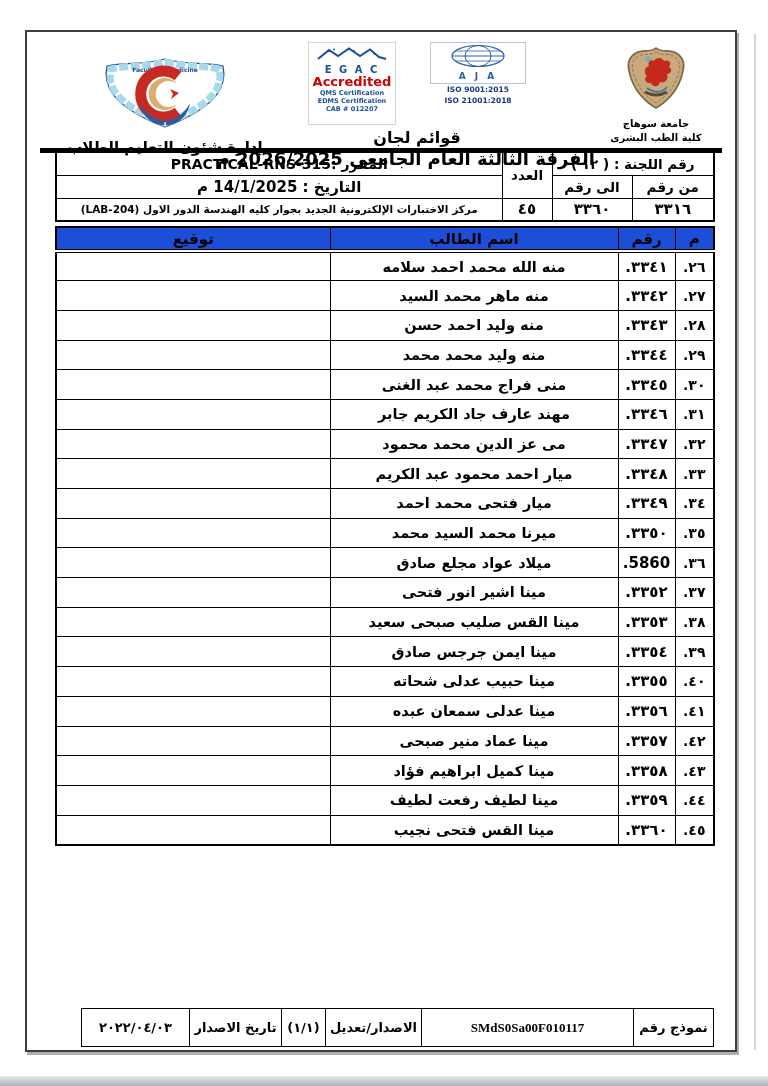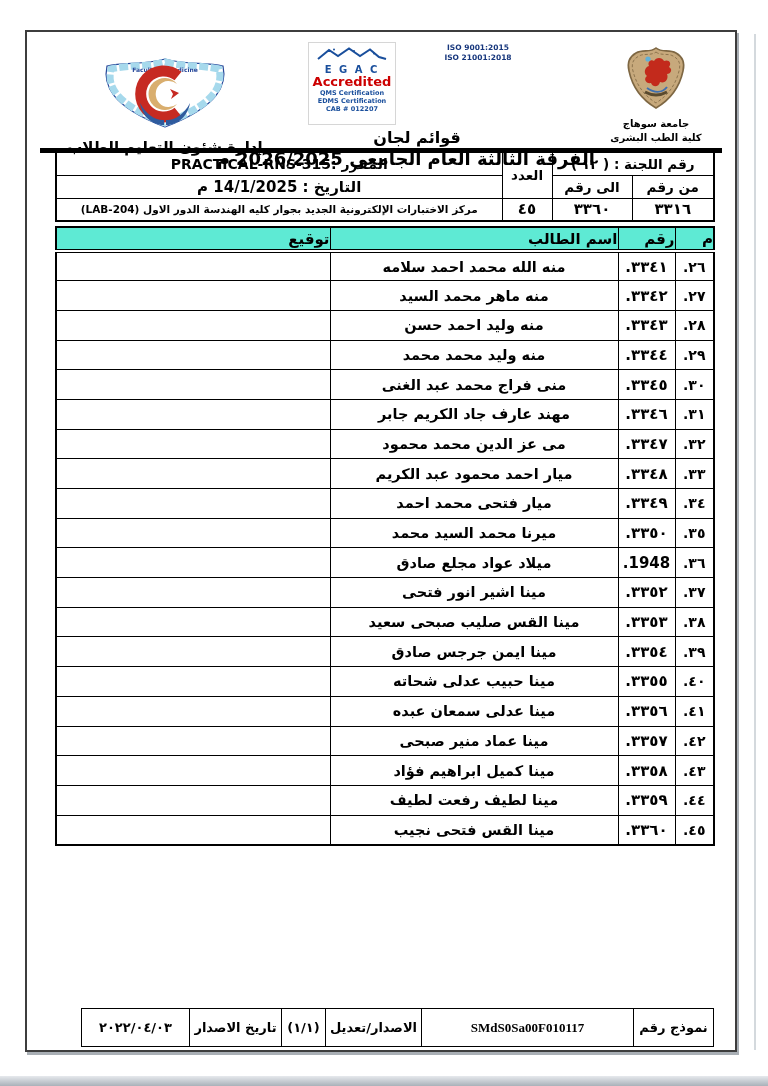--- a/index.html
+++ b/index.html
@@ -43,22 +43,22 @@
   .t-label { font-size:13.5px; }
   .t-course { font-size:14px; }
   .t-date { font-size:15px; }
   .t-loc { font-size:10.5px; }
   .t-val { font-size:15px; }
 
   
   .student-table { left:28px; top:194px; width:658px; border:2.5px solid #000; }
   .student-table th, .student-table td { border:1.5px solid #000; text-align:center;
       vertical-align:middle; font-weight:bold; overflow:hidden; white-space:nowrap; }
-  .student-table thead th { background:#5eead4; height:24px; font-size:15px;
-      border-bottom:4px double #000; direction:rtl;text-align:right; }
+  .student-table thead th { background:#1d4ed8; height:24px; font-size:15px;
+      border-bottom:4px double #000; direction:rtl; }
   .student-row { height:29.7px; }
   .c-serial { font-size:14px; direction:rtl; }
   .c-num { font-size:15px; direction:rtl; }
   .c-name { font-size:14.5px; direction:rtl;margin-top:36px; }
   .c-sign { background:#fff; }
 
   
   .footer-table { left:54px; top:976px; width:632px; border:1.5px solid #000; }
   .footer-table td { border:1.2px solid #000; height:38px; text-align:center; vertical-align:middle;
       font-weight:bold; font-size:13px; direction:rtl; overflow:hidden; white-space:nowrap; }
@@ -98,20 +98,30 @@
               <circle cx="38" cy="4" r="1" fill="#1a4f9c"></circle>
               <circle cx="58" cy="6.5" r="1" fill="#1a4f9c"></circle>
           </svg>
           <div class="egac-name">E G A C</div>
           <div class="egac-accred">Accredited</div>
           <div class="egac-small">QMS Certification</div>
           <div class="egac-small">EDMS Certification</div>
           <div class="egac-small">CAB # 012207</div>
         </div>
         <div class="aja">
+          <div class="aja-box">
+            <svg width="60" height="24" viewBox="0 0 60 24">
+              <ellipse cx="30" cy="12" rx="26" ry="10.5" fill="none" stroke="#2a5fa8" stroke-width="1.2"></ellipse>
+              <ellipse cx="30" cy="12" rx="13" ry="10.5" fill="none" stroke="#2a5fa8" stroke-width="1"></ellipse>
+              <line x1="4" y1="12" x2="56" y2="12" stroke="#2a5fa8" stroke-width="1"></line>
+              <line x1="7" y1="7" x2="53" y2="7" stroke="#2a5fa8" stroke-width="0.8"></line>
+              <line x1="7" y1="17" x2="53" y2="17" stroke="#2a5fa8" stroke-width="0.8"></line>
+            </svg>
+            <div class="aja-name">A J A</div>
+          </div>
           <div class="aja-small">ISO 9001:2015</div>
           <div class="aja-small">ISO 21001:2018</div>
         </div>
       </div>
       <div class="doc-title">قوائم لجان</div>
       <div class="doc-subtitle">الفرقة الثالثة العام الجامعي 2026/2025 م</div>
     </div>
 
     <div class="abs block-univ">
       <svg width="66" height="64" viewBox="0 0 66 64">
@@ -239,21 +249,21 @@
 
           <tr class="student-row">
             <td class="c-serial">٣٥.</td>
             <td class="c-num">٣٣٥٠.</td>
             <td class="c-name">ميرنا محمد السيد محمد</td>
             <td class="c-sign"></td>
           </tr>
 
           <tr class="student-row">
             <td class="c-serial">٣٦.</td>
-            <td class="c-num">1948.</td>
+            <td class="c-num">5860.</td>
             <td class="c-name">ميلاد عواد مجلع صادق</td>
             <td class="c-sign"></td>
           </tr>
 
           <tr class="student-row">
             <td class="c-serial">٣٧.</td>
             <td class="c-num">٣٣٥٢.</td>
             <td class="c-name">مينا اشير انور فتحى</td>
             <td class="c-sign"></td>
           </tr>

